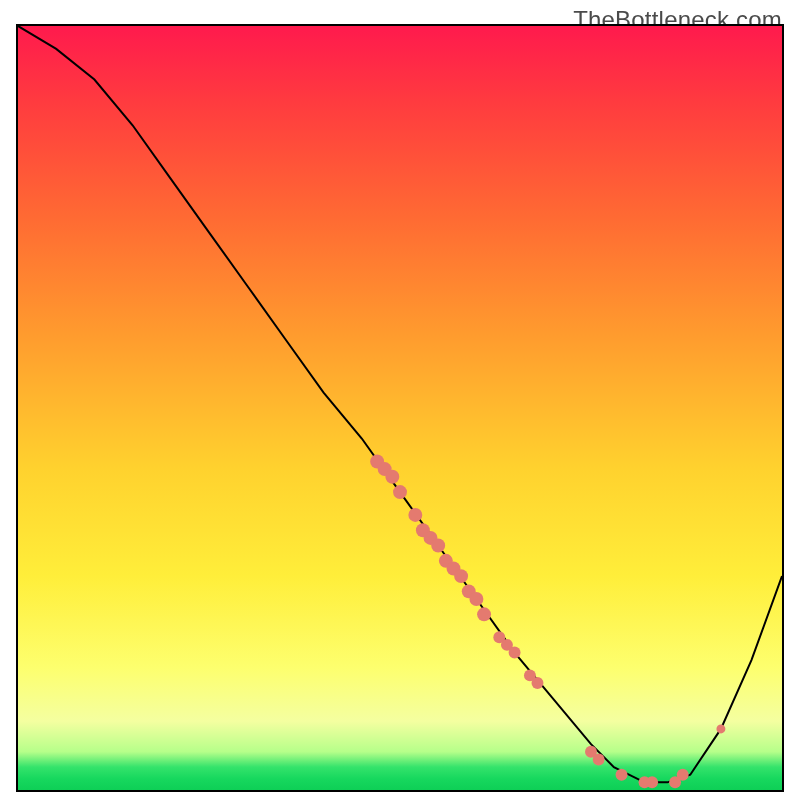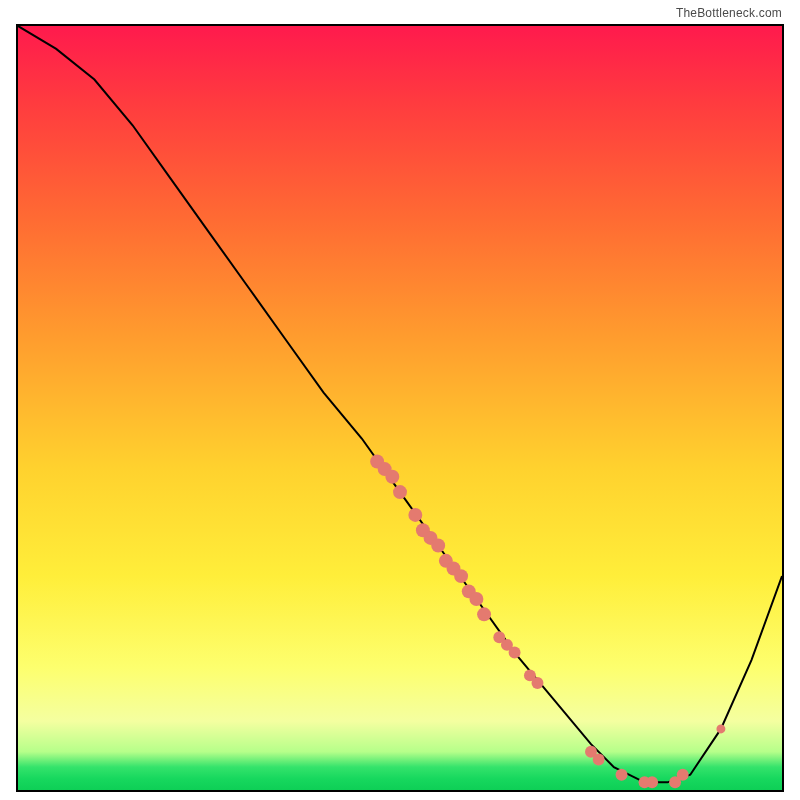--- a/index.html
+++ b/index.html
@@ -37,21 +37,21 @@
       #b6ff8a 95%,
       #34e36b 97%,
       #17d85e 98.5%,
       #0ecf56 100%
     );
   }
   .watermark {
     position: absolute;
     top: 6px;
     right: 18px;
-    font-size: 12px;
+    font-size: 24px;
     font-weight: 500;
     color: #4a4a4a;
     letter-spacing: 0.2px;
   }
   svg.overlay {
     position: absolute;
     inset: 0;
   }
   .curve {
     fill: none;

